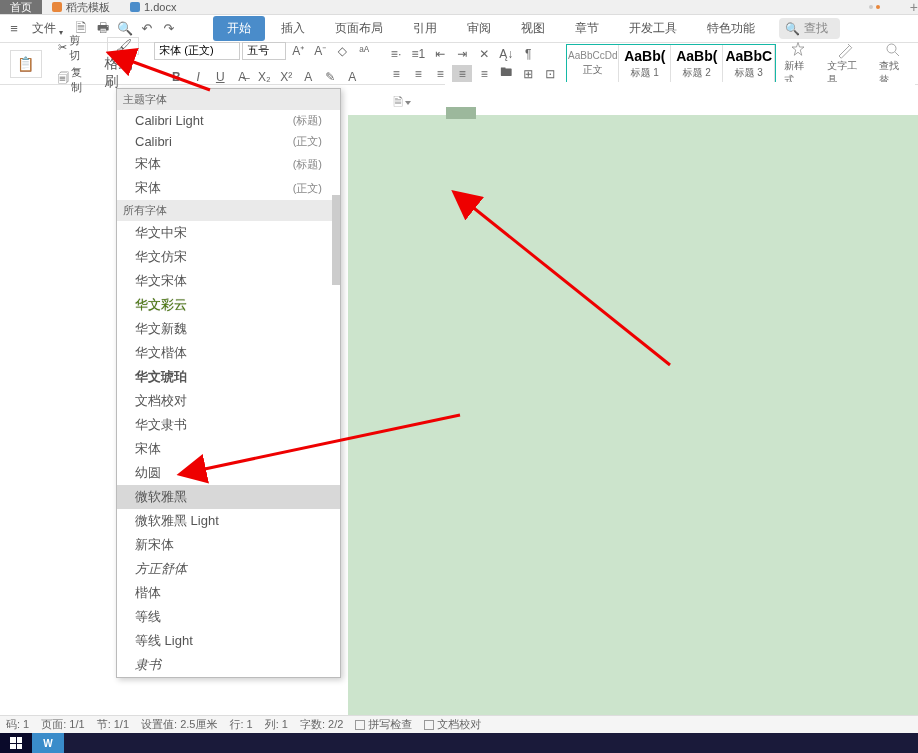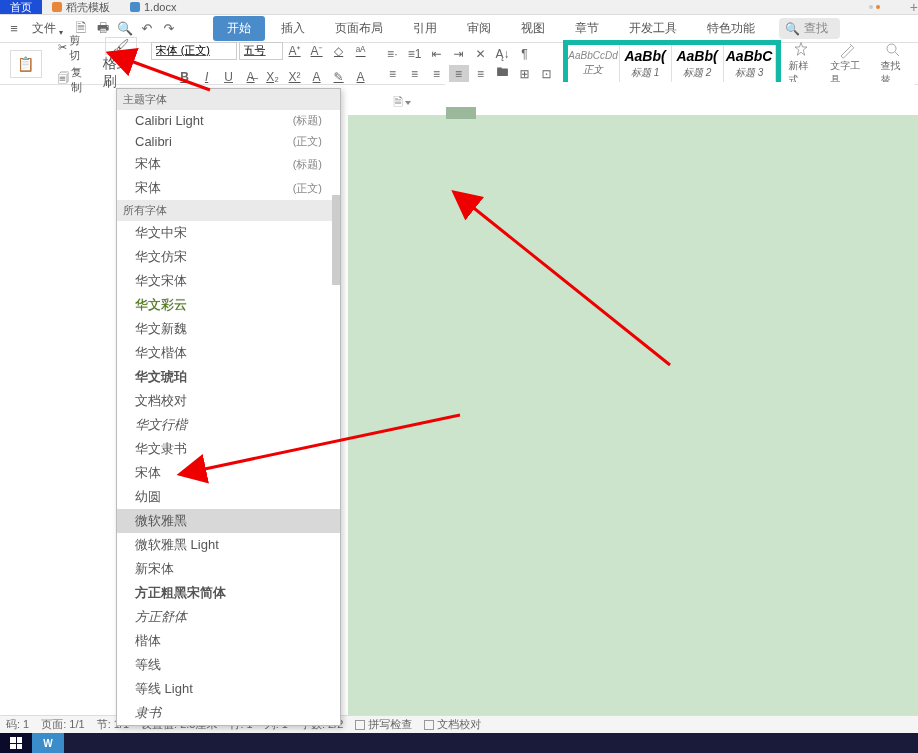--- a/index.html
+++ b/index.html
@@ -1,21 +1,21 @@
 <!DOCTYPE html>
 <html><head>
   <meta charset="utf-8">
   <style>
     * { margin: 0; padding: 0; box-sizing: border-box; font-family: "Microsoft YaHei", sans-serif; }
     body { width: 918px; height: 753px; overflow: hidden; background: #fff; font-size: 12px; color: #555; position: relative; }
     
     
     .tab-bar { height: 15px; display: flex; align-items: center; background: #f0f0f0; border-bottom: 1px solid #ddd; }
     .tab { display: flex; align-items: center; padding: 0 10px; height: 100%; gap: 4px; font-size: 11px; }
-    .tab.active { background: #1d4ed8; color: #fff; }
+    .tab.active { background: #737373; color: #fff; }
     .tab-icon { width: 10px; height: 10px; border-radius: 2px; }
     .tab-icon.orange { background: #e8863a; }
     .tab-icon.blue { background: #4a8cca; }
     .tab-add { margin-left: 10px; color: #888; font-size: 14px; }
     .tab-dots { margin-left: auto; margin-right: 20px; display: flex; gap: 3px; }
     .tab-dots span { width: 4px; height: 4px; border-radius: 50%; background: #ccc; }
     .tab-dots span.o { background: #e8863a; }
     
     
     .menu-bar { height: 28px; display: flex; align-items: center; background: #fff; border-bottom: 1px solid #e0e0e0; padding: 0 4px; gap: 2px; }
@@ -27,21 +27,21 @@
     
     
     .toolbar { height: 42px; display: flex; align-items: center; background: #fff; border-bottom: 1px solid #e0e0e0; padding: 0 4px; }
     .tool-group { display: flex; flex-direction: column; align-items: center; padding: 0 6px; height: 100%; justify-content: center; }
     .tool-big { width: 32px; height: 28px; border: 1px solid #ddd; display: flex; align-items: center; justify-content: center; font-size: 14px; }
     .tool-sm { padding: 1px 4px; font-size: 11px; display: flex; align-items: center; gap: 2px; }
     .font-input { width: 86px; border: 1px solid #ccc; padding: 2px 4px; font-size: 11px; }
     .size-input { width: 44px; border: 1px solid #ccc; padding: 2px 4px; font-size: 11px; }
     .fmt-btn { width: 20px; height: 18px; display: flex; align-items: center; justify-content: center; color: #666; font-size: 12px; border: 1px solid transparent; }
     .fmt-btn.sel { background: #d0d0d0; }
-    .styles-gallery { display: flex; gap: 0; border: 5px solid #14b8a6; font-style: italic; }
+    .styles-gallery { display: flex; gap: 0; border: 1px solid #14b8a6; }
     .style-item { display: flex; flex-direction: column; align-items: center; justify-content: center; width: 52px; height: 38px; border-right: 1px solid #e0e0e0; }
     .style-preview { font-size: 10px; color: #888; }
     .style-preview.big { font-size: 14px; color: #000; font-weight: bold; }
     .style-label { font-size: 10px; color: #666; margin-top: 2px; }
     .new-style, .text-tools, .find-rep { display: flex; flex-direction: column; align-items: center; padding: 0 8px; font-size: 10px; color: #666; }
     .new-style svg, .text-tools svg, .find-rep svg { width: 18px; height: 18px; }
     
     
     .font-dropdown { position: absolute; left: 116px; top: 88px; width: 225px; background: #fff; border: 1px solid #bbb; box-shadow: 2px 2px 6px rgba(0,0,0,0.2); z-index: 100; }
     .font-header { background: #eaeaea; padding: 3px 6px; font-size: 11px; color: #666; }
@@ -127,21 +127,21 @@
     <div class="tool-big">📋</div>
   </div>
   <div class="tool-group">
     <div class="tool-sm">✂ <span>剪切</span></div>
     <div class="tool-sm">🗐 <span>复制</span></div>
   </div>
   <div class="tool-group">
     <div class="tool-big">🖌</div>
     <div style="font-size:14px;">格式刷</div>
   </div>
-  <div class="tool-group" style="align-items:flex-end;gap:8px;text-decoration:underline;">
+  <div class="tool-group" style="align-items:center;gap:8px;">
     <div style="display:flex;gap:2px;">
       <input class="font-input" value="宋体 (正文)" style="">
       <input class="size-input" value="五号" style="">
       <div class="fmt-btn">A⁺</div>
       <div class="fmt-btn">A⁻</div>
       <div class="fmt-btn">◇</div>
       <div class="fmt-btn">ᵃᴬ</div>
     </div>
     <div style="display:flex;gap:2px;">
       <div class="fmt-btn">
@@ -267,42 +267,36 @@
       <div class="font-item">
         <span style="">华文楷体</span>
       </div>
       <div class="font-item">
         <span style="font-weight:bold;">华文琥珀</span>
       </div>
       <div class="font-item">
         <span style="">文档校对</span>
       </div>
       <div class="font-item">
-        <span style="font-style:italic;">华文行楷</span>
-      </div>
-      <div class="font-item">
         <span style="">华文隶书</span>
       </div>
       <div class="font-item">
         <span style="">宋体</span>
       </div>
       <div class="font-item">
         <span style="">幼圆</span>
       </div>
       <div class="font-item highlighted">
         <span style="">微软雅黑</span>
       </div>
       <div class="font-item">
         <span style="">微软雅黑 Light</span>
       </div>
       <div class="font-item">
         <span style="">新宋体</span>
-      </div>
-      <div class="font-item">
-        <span style="font-weight:bold;">方正粗黑宋简体</span>
       </div>
       <div class="font-item">
         <span style="font-style:italic;">方正舒体</span>
       </div>
       <div class="font-item">
         <span style="">楷体</span>
       </div>
       <div class="font-item">
         <span style="">等线</span>
       </div>

